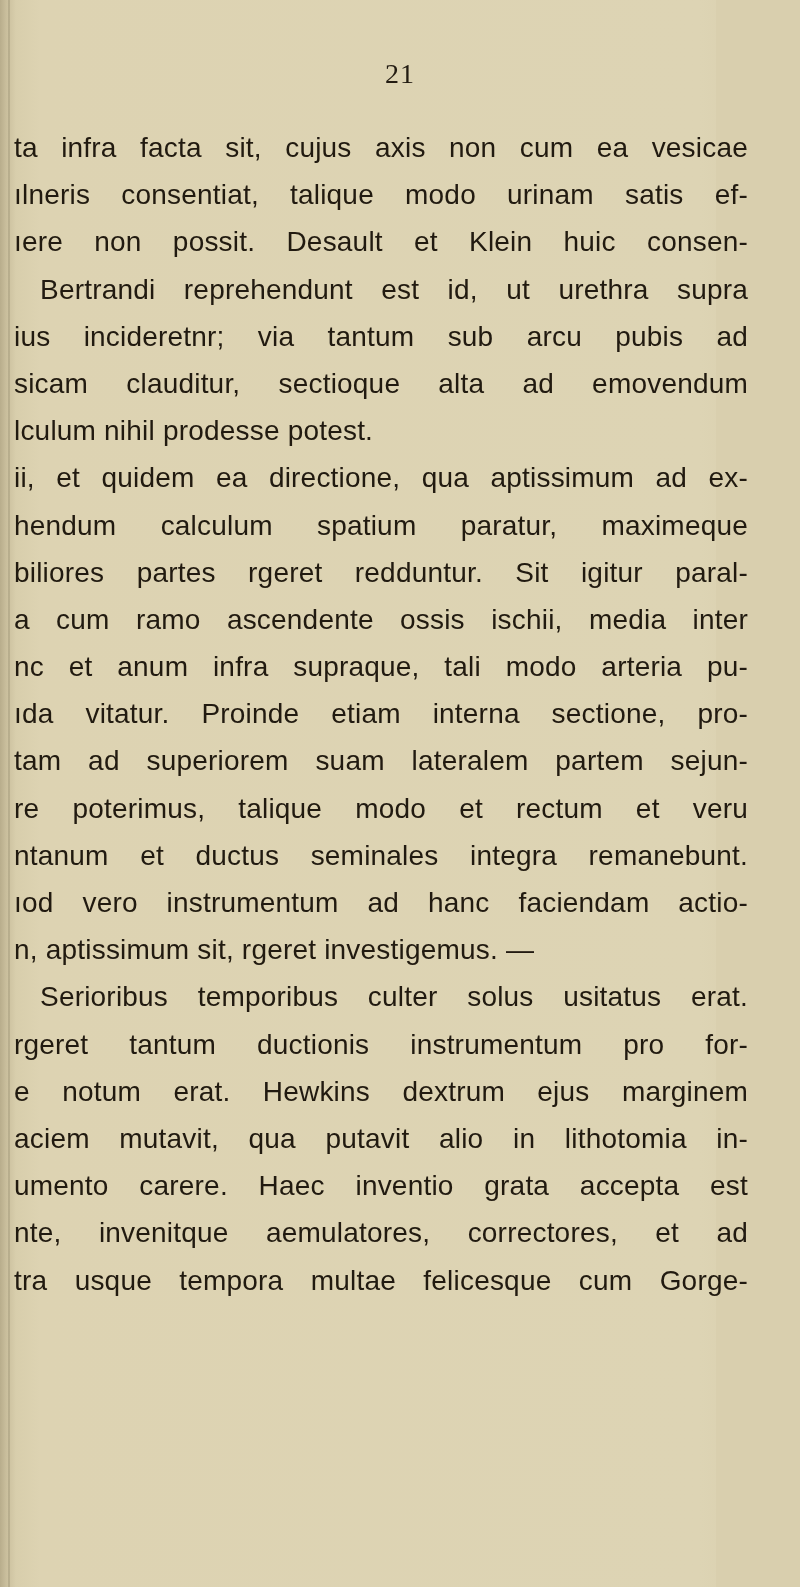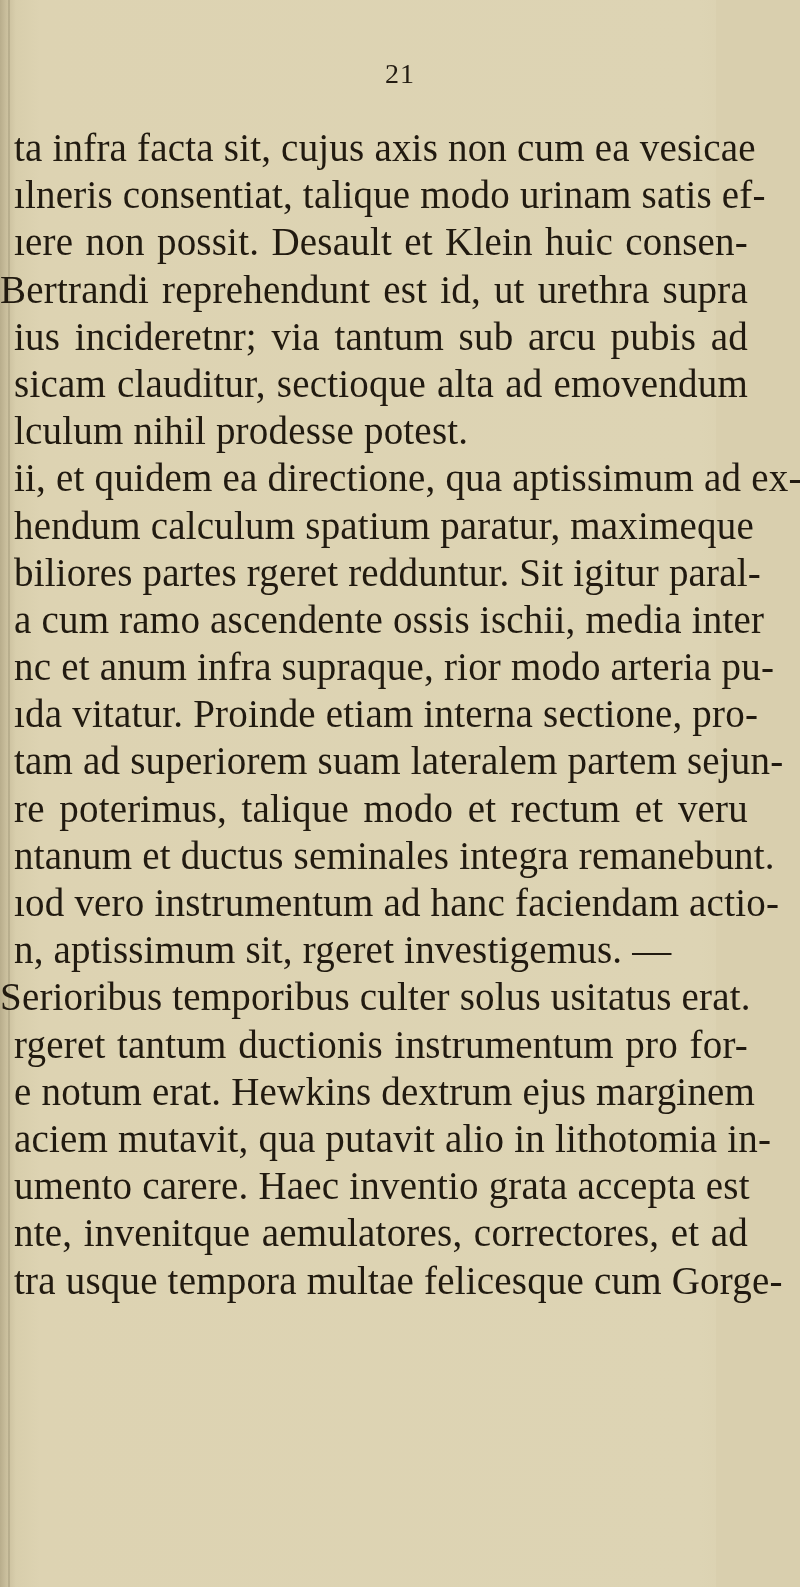--- a/index.html
+++ b/index.html
@@ -31,33 +31,33 @@
       font-family: "Liberation Serif", "DejaVu Serif", serif;
       font-size: 28px;
       color: #231c12;
       letter-spacing: 1px;
     }
     .text-block {
       position: absolute;
       left: 0;
       top: 124px;
       width: 748px;
-      font-family: Liberation Serif, serif;
-      font-size: 39px;
+      font-family: Liberation Sans, sans-serif;
+      font-size: 28px;
       color: #211a10;
     }
     .line {
       height: 47.2px;
       line-height: 47.2px;
       white-space: nowrap;
       text-align: justify;
       text-align-last: justify;
       letter-spacing: 0.2px;
     }
-    .line.indent { }
+    .line.indent { padding-left: 40px; }
     .line.last { text-align-last: left; }
     .line.start { padding-left: 14px; }
   </style>
 </head>
 <body>
 
 <div class="page">
   <div class="gutter-line"></div>
 
   <div class="page-number">21</div>
@@ -67,21 +67,21 @@
     <div class="line start">ılneris consentiat, talique modo urinam satis ef-</div>
     <div class="line start">ıere non possit. Desault et Klein huic consen-</div>
     <div class="line indent">Bertrandi reprehendunt est id, ut urethra supra</div>
     <div class="line start">ius incideretnr; via tantum sub arcu pubis ad</div>
     <div class="line start">sicam clauditur, sectioque alta ad emovendum</div>
     <div class="line start last">lculum nihil prodesse potest.</div>
     <div class="line start">ii, et quidem ea directione, qua aptissimum ad ex-</div>
     <div class="line start">hendum calculum spatium paratur, maximeque</div>
     <div class="line start">biliores partes rgeret redduntur. Sit igitur paral-</div>
     <div class="line start">a cum ramo ascendente ossis ischii, media inter</div>
-    <div class="line start">nc et anum infra supraque, rior modo arteria pu-</div>
+    <div class="line start">nc et anum infra supraque, tali modo arteria pu-</div>
     <div class="line start">ıda vitatur. Proinde etiam interna sectione, pro-</div>
     <div class="line start">tam ad superiorem suam lateralem partem sejun-</div>
     <div class="line start">re poterimus, talique modo et rectum et veru</div>
     <div class="line start">ntanum et ductus seminales integra remanebunt.</div>
     <div class="line start">ıod vero instrumentum ad hanc faciendam actio-</div>
     <div class="line start last">n, aptissimum sit, rgeret investigemus. —</div>
     <div class="line indent">Serioribus temporibus culter solus usitatus erat.</div>
     <div class="line start">rgeret tantum ductionis instrumentum pro for-</div>
     <div class="line start">e notum erat. Hewkins dextrum ejus marginem</div>
     <div class="line start">aciem mutavit, qua putavit alio in lithotomia in-</div>

